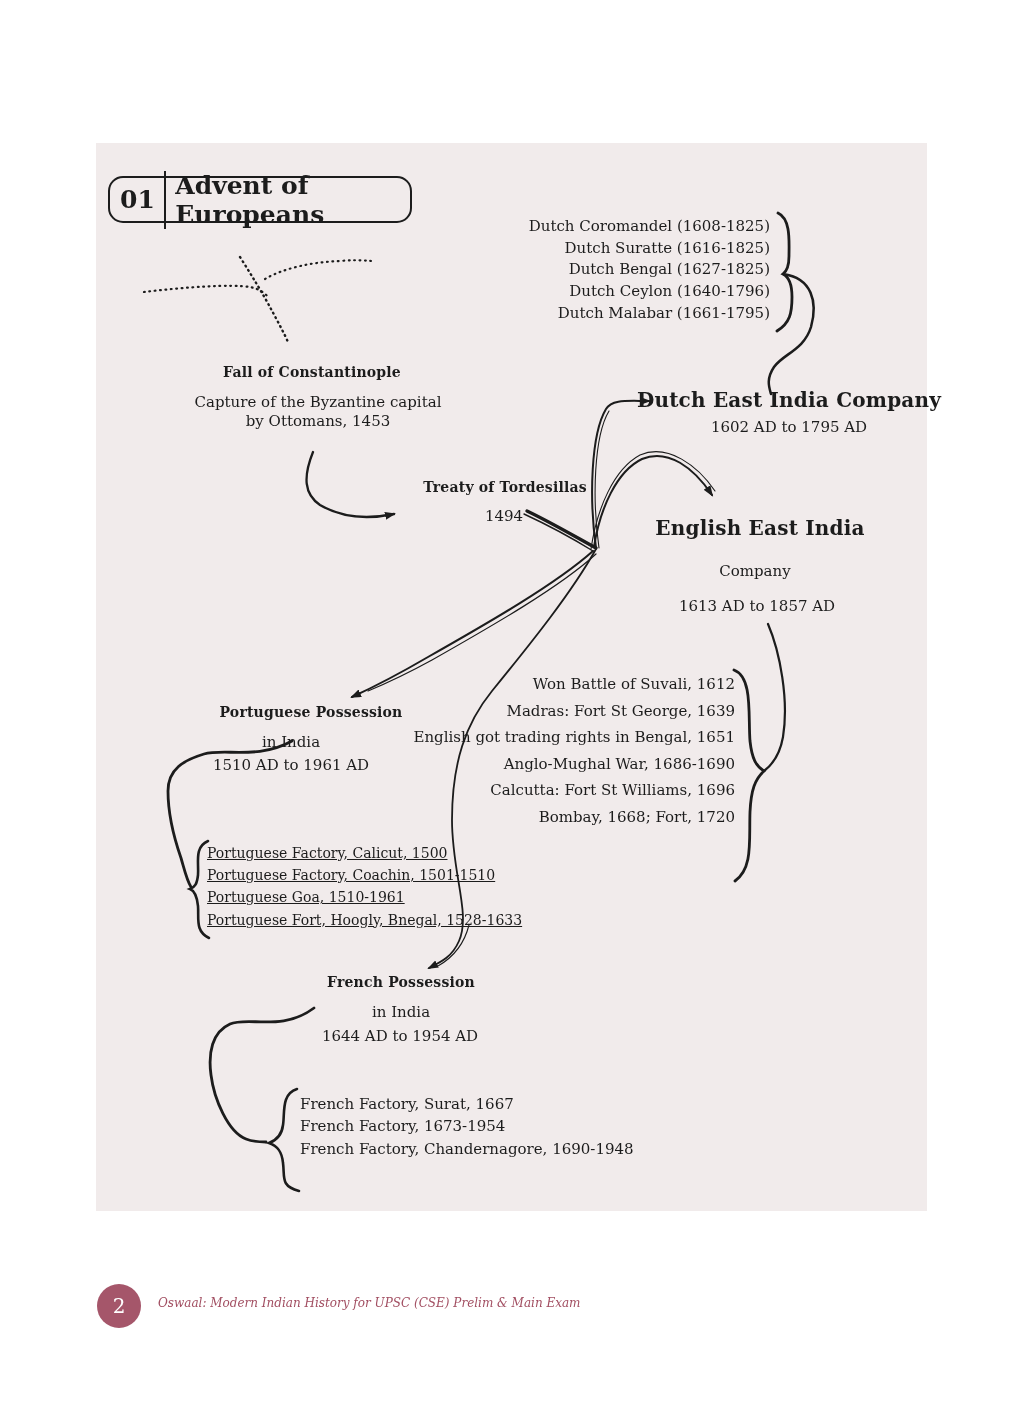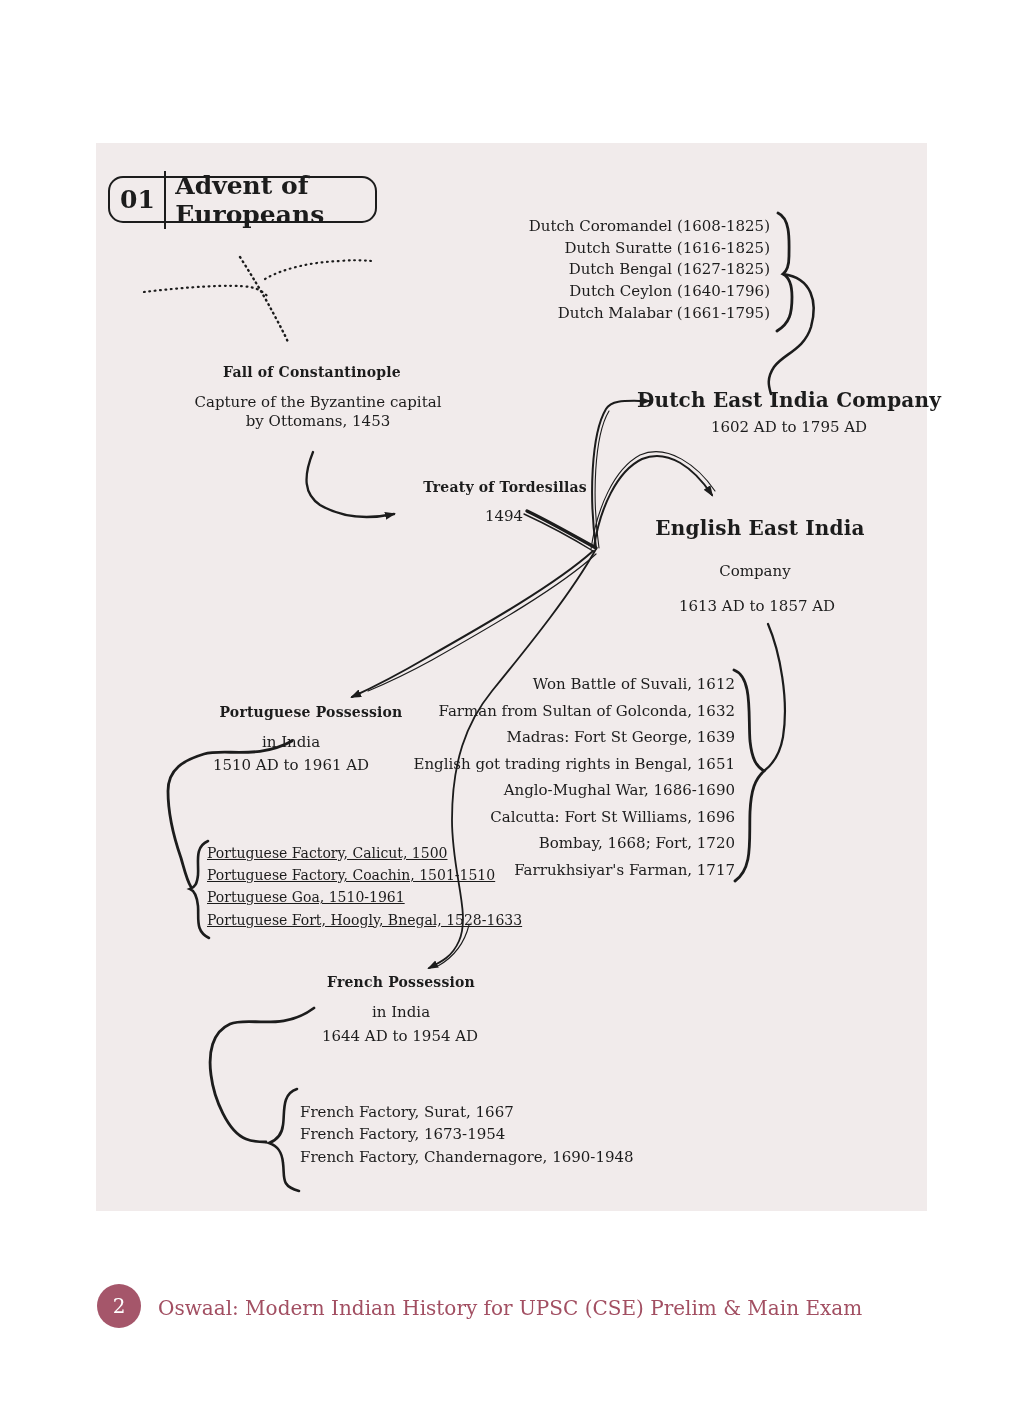--- a/index.html
+++ b/index.html
@@ -13,41 +13,41 @@
     position:absolute;left:96px;top:143px;width:831px;height:1068px;
     background:var(--panel_bg,#f1ebeb);z-index:1;
   }
   svg.connectors{position:absolute;left:0;top:0;z-index:2;color:var(--ink,#1c1c1c);pointer-events:none;}
   .abs{position:absolute;z-index:3;white-space:nowrap;}
   .ctr{transform:translateX(-50%);}
   .h1{font-weight:bold;font-size:14px;letter-spacing:.2px;}
   .h1b{font-weight:bold;font-size:20px;letter-spacing:.2px;}
   .sub{font-size:15px;}
   .chapter-box{
-    position:absolute;left:108px;top:176px;width:269px;height:47px;z-index:3;
+    position:absolute;left:108px;top:176px;width:304px;height:47px;z-index:3;
     border:2.5px solid var(--ink,#1c1c1c);border-radius:15px;
     display:flex;align-items:center;padding:0 10px;box-sizing:border-box;gap:9px;
     background:transparent;
   }
   .chapter-num{font-size:25px;font-weight:bold;}
   .chapter-divider{width:2.5px;height:58px;background:var(--ink,#1c1c1c);flex:none;}
   .chapter-title{font-size:25px;font-weight:bold;}
   .list{font-size:15px;line-height:21.7px;}
   .list.right{text-align:right;}
   .elist{font-size:15px;line-height:26.5px;text-align:right;}
   .plist{font-size:14px;line-height:22.2px;text-decoration:underline;}
   .flist{font-size:15px;line-height:22.3px;}
   .footer-circle{
     position:absolute;left:97px;top:1284px;width:44px;height:44px;border-radius:50%;
     background:var(--accent,#a5566a);color:#ffffff;z-index:3;
     display:flex;align-items:center;justify-content:center;font-size:20px;
   }
   .footer-text{
     position:absolute;left:158px;top:1296px;z-index:3;
-    color:var(--accent_text,#a24f62);font-size:20px;white-space:nowrap;
+    color:var(--accent_text,#a24f62);font-size:12px;white-space:nowrap;font-style:italic;
   }
 </style>
 </head>
 <body>
 
 <div class="page">
 
   <div class="panel"></div>
 
   <svg class="connectors" width="1024" height="1408" viewBox="0 0 1024 1408">
@@ -117,45 +117,43 @@
 
   <div class="abs ctr h1" style="left:505px;top:479px;">Treaty of Tordesillas</div>
   <div class="abs ctr sub" style="left:504px;top:507px;">1494</div>
 
   <div class="abs ctr h1b" style="left:760px;top:516px;">English East India</div>
   <div class="abs ctr sub" style="left:755px;top:562px;">Company</div>
   <div class="abs ctr sub" style="left:757px;top:597px;">1613 AD to 1857 AD</div>
 
   <div class="abs elist" style="right:289px;top:671px;">
     <div>Won Battle of Suvali, 1612</div>
-    <div>Farman from Sultan of Golconda, 1632</div>
     <div>Madras: Fort St George, 1639</div>
     <div>English got trading rights in Bengal, 1651</div>
     <div>Anglo-Mughal War, 1686-1690</div>
     <div>Calcutta: Fort St Williams, 1696</div>
     <div>Bombay, 1668; Fort, 1720</div>
-    <div>Farrukhsiyar's Farman, 1717</div>
   </div>
 
   <div class="abs ctr h1" style="left:311px;top:704px;">Portuguese Possession</div>
   <div class="abs ctr sub" style="left:291px;top:733px;">in India</div>
   <div class="abs ctr sub" style="left:291px;top:756px;">1510 AD to 1961 AD</div>
 
   <div class="abs plist" style="left:207px;top:842px;">
     <div>Portuguese Factory, Calicut, 1500</div>
     <div>Portuguese Factory, Coachin, 1501-1510</div>
     <div>Portuguese Goa, 1510-1961</div>
     <div>Portuguese Fort, Hoogly, Bnegal, 1528-1633</div>
   </div>
 
   <div class="abs ctr h1" style="left:401px;top:974px;">French Possession</div>
   <div class="abs ctr sub" style="left:401px;top:1003px;">in India</div>
   <div class="abs ctr sub" style="left:400px;top:1027px;">1644 AD to 1954 AD</div>
 
-  <div class="abs flist" style="left:300px;top:1093px;margin-top:8px;">
+  <div class="abs flist" style="left:300px;top:1093px;">
     <div>French Factory, Surat, 1667</div>
     <div>French Factory, 1673-1954</div>
     <div>French Factory, Chandernagore, 1690-1948</div>
   </div>
 
   <div class="footer-circle">
     <span>2</span>
   </div>
   <div class="footer-text">Oswaal: Modern Indian History for UPSC (CSE) Prelim &amp; Main Exam</div>
 

